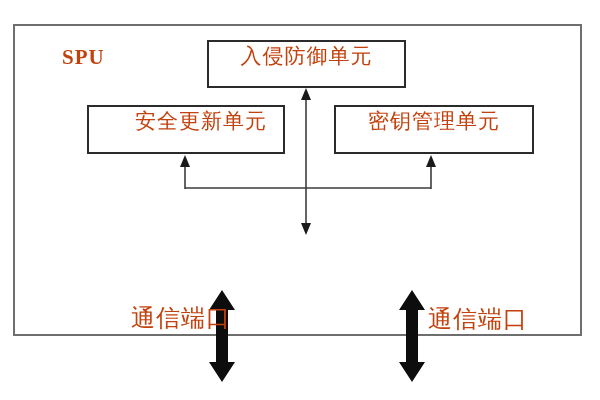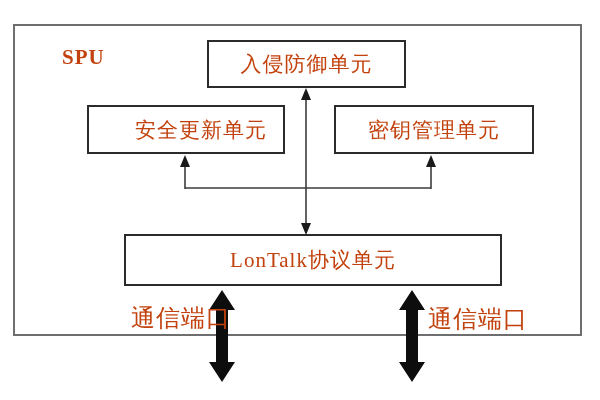--- a/index.html
+++ b/index.html
@@ -34,21 +34,21 @@
     font-weight: bold;
     letter-spacing: 1px;
     line-height: 1;
   }
   .unit-box {
     position: absolute;
     border: 2px solid #2b2b2b;
     background: #ffffff;
     box-sizing: border-box;
     display: flex;
-    align-items: center;
+    align-items: flex-start;
     justify-content: center;
     font-size: 21px;
     letter-spacing: 1px;
     white-space: nowrap;
   }
   #box-intrusion { left: 207px; top: 40px;  width: 199px; height: 48px; }
   #box-update    { left: 87px;  top: 105px; width: 198px; height: 49px; padding-left: 30px; }
   #box-key       { left: 334px; top: 105px; width: 200px; height: 49px; }
   #box-lontalk   { left: 124px; top: 234px; width: 378px; height: 52px; }
   #connector-layer {
@@ -83,23 +83,20 @@
   </div>
 
   <div class="unit-box" id="box-update">
     <span>安全更新单元</span>
   </div>
 
   <div class="unit-box" id="box-key">
     <span>密钥管理单元</span>
   </div>
 
-  <div class="unit-box" id="box-lontalk">
-    <span>LonTalk协议单元</span>
-  </div>
 
   <svg id="connector-layer" viewBox="0 0 600 400" xmlns="http://www.w3.org/2000/svg">
 
     <line x1="306" y1="98" x2="306" y2="225" stroke="#3d3d3d" stroke-width="1.6"></line>
     <polygon points="306,88 301,100 311,100" fill="#1a1a1a"></polygon>
     <polygon points="306,235 301,223 311,223" fill="#1a1a1a"></polygon>
 
     <line x1="185" y1="188" x2="431" y2="188" stroke="#3d3d3d" stroke-width="1.6"></line>
 
     <line x1="185" y1="165" x2="185" y2="189" stroke="#3d3d3d" stroke-width="1.6"></line>

